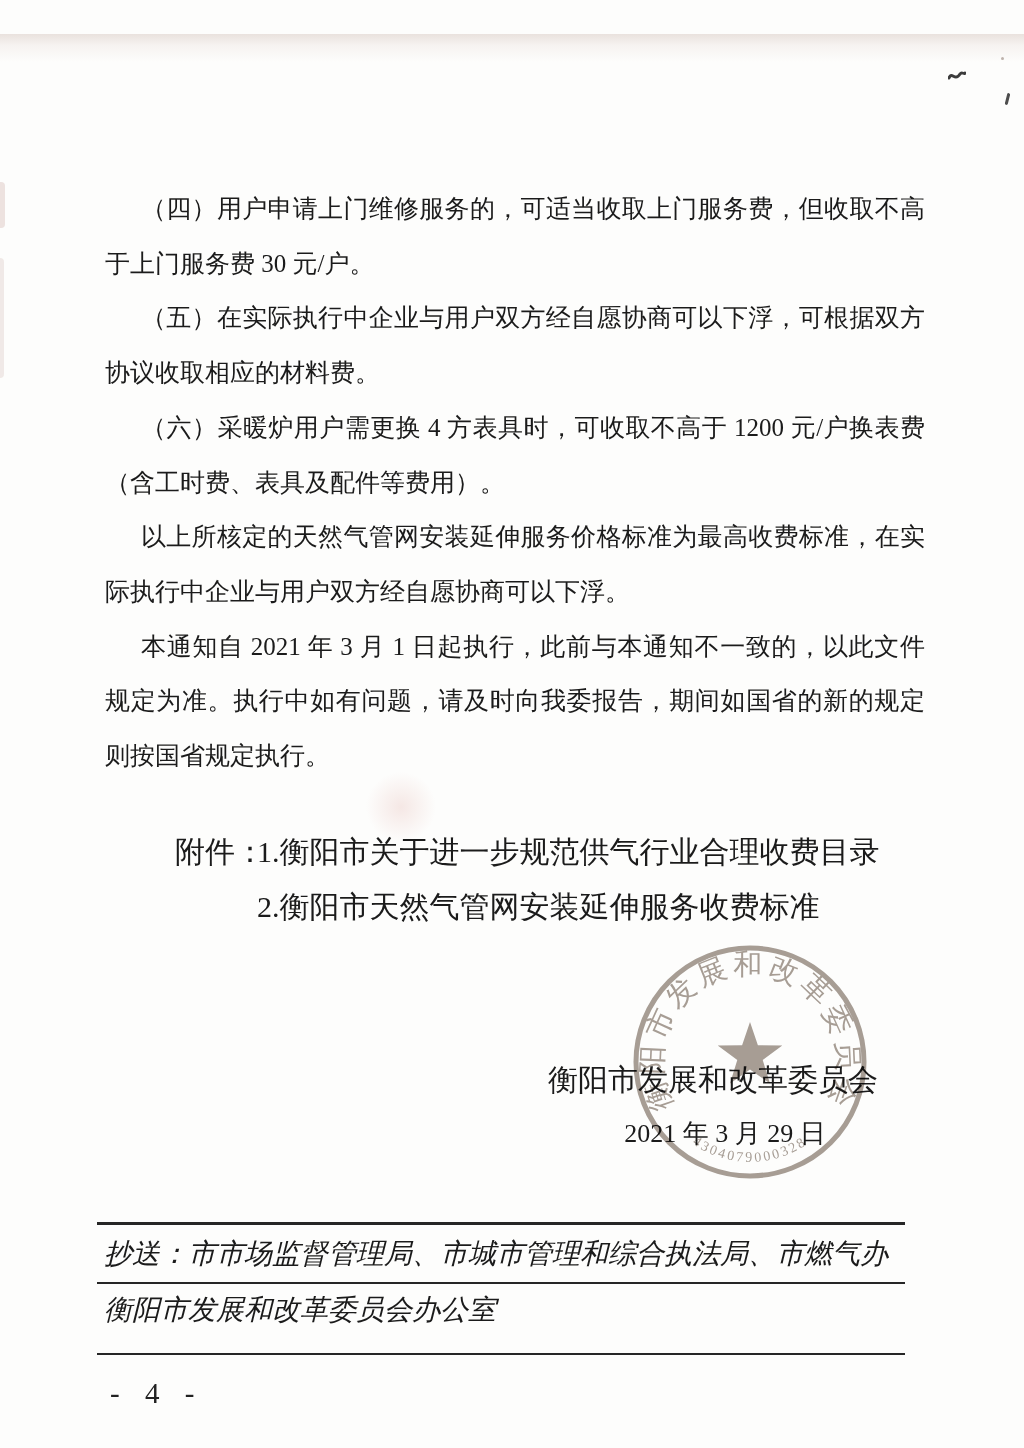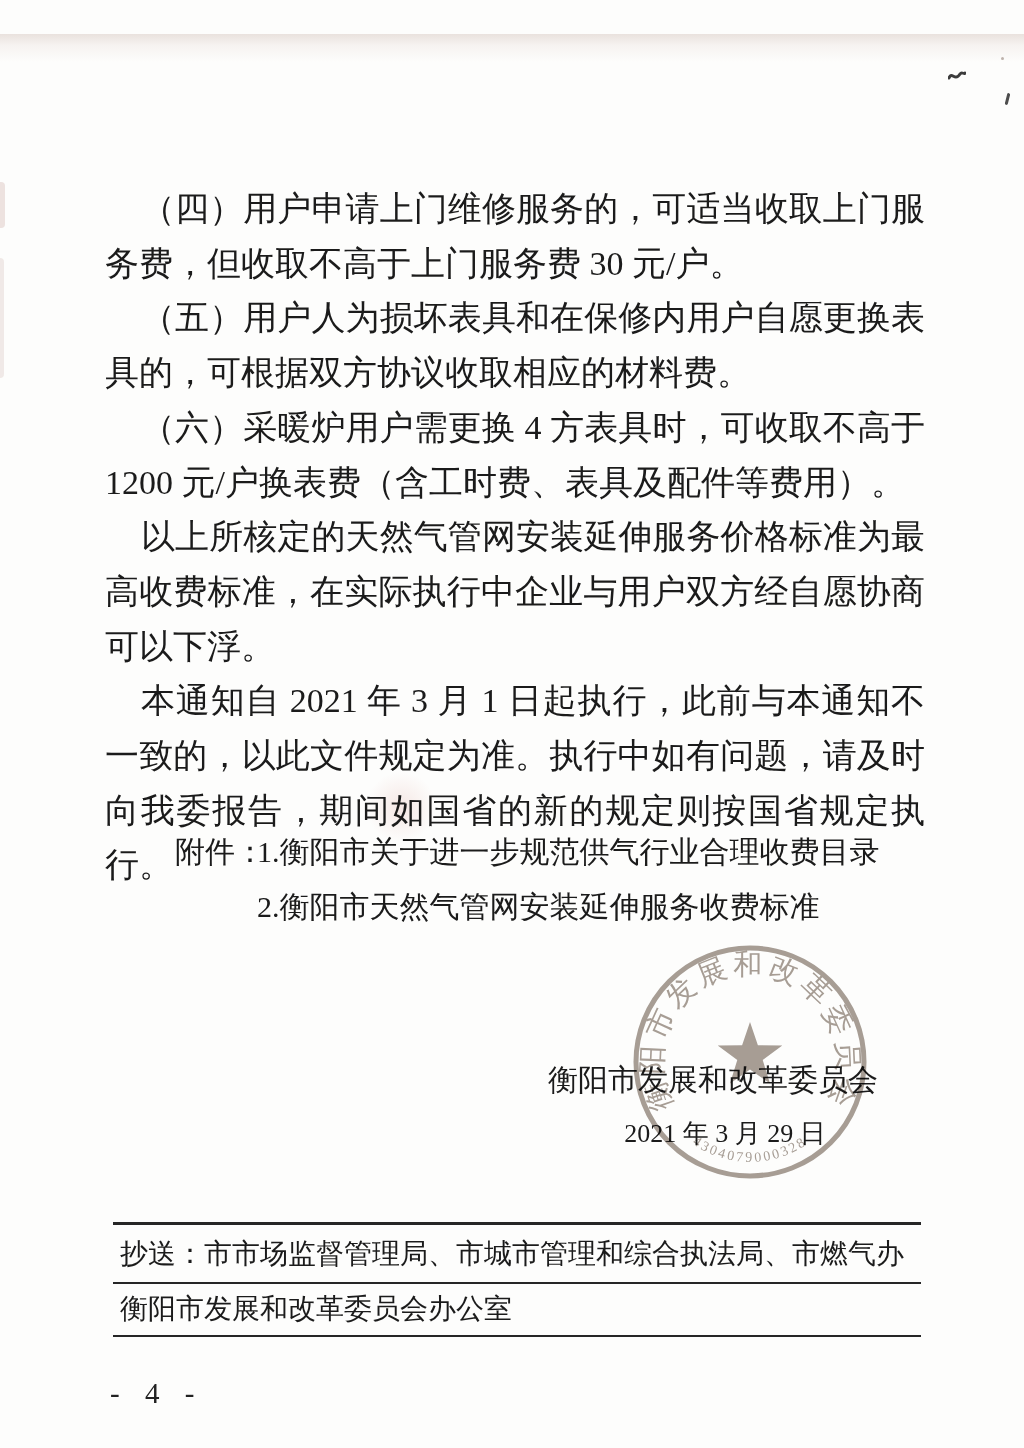--- a/index.html
+++ b/index.html
@@ -29,21 +29,21 @@
     background: #4d4d4d; transform: rotate(14deg); border-radius: 2px;
   }
   .artifact-dot { position: absolute; left: 1001px; top: 57px; width: 3px; height: 3px; background: #bdb2ac; border-radius: 50%; }
   .artifact-smudge-1 { position: absolute; left: 0; top: 182px; width: 5px; height: 46px; background: rgba(205,176,170,0.35); border-radius: 0 4px 4px 0; }
   .artifact-smudge-2 { position: absolute; left: 0; top: 258px; width: 4px; height: 120px; background: rgba(208,182,176,0.28); border-radius: 0 4px 4px 0; }
   .artifact-blush { position: absolute; left: 366px; top: 772px; width: 70px; height: 70px; background: radial-gradient(closest-side, rgba(235,205,200,0.45), rgba(255,255,255,0)); }
 
   
   .body-text {
     position: absolute; left: 105px; top: 182px; width: 820px;
-    font-size: 34px; line-height: 54.7px;
+    font-size: 25px; line-height: 54.7px;
     text-align: justify;
   }
   .body-text p { text-indent: 36px; }
 
   
   .attachments {
     position: absolute; left: 175px; top: 824px;
     font-size: 30px; line-height: 55px; white-space: nowrap;
   }
   .attach-label { display: inline-block; width: 82px; }
@@ -62,34 +62,35 @@
   
   .seal {
     position: absolute; left: 628px; top: 940px; width: 244px; height: 244px;
     z-index: 3; mix-blend-mode: multiply; opacity: 0.88;
     filter: blur(0.5px);
     pointer-events: none;
   }
 
   
   .footer {
-    position: absolute; left: 113px; top: 1222px; width: 808px;
+    position: absolute; left: 97px; top: 1222px; width: 808px;
     border-top: 3px solid #262626;
     font-size: 28px;
+    font-style: italic;
   }
   .footer-cc {
     height: 59px; line-height: 58px;
     border-bottom: 2px solid #262626;
     padding-left: 7px; white-space: nowrap;
   }
   .footer-issue {
-    height: 53px; line-height: 52px;
+    height: 71px; line-height: 52px;
     border-bottom: 2px solid #262626;
     display: flex; justify-content: space-between;
-    padding: 0 22px 0 7px; white-space: nowrap; align-items: flex-end;
+    padding: 0 22px 0 7px; white-space: nowrap;
   }
 
   .page-number {
     position: absolute; left: 110px; top: 1377px;
     font-size: 29px; letter-spacing: 9px; color: #222;
   }
 </style>
 </head>
 <body>
 
@@ -102,21 +103,21 @@
     </svg>
   </div>
   <div class="artifact-tick"></div>
   <div class="artifact-dot"></div>
   <div class="artifact-smudge-1"></div>
   <div class="artifact-smudge-2"></div>
   <div class="artifact-blush"></div>
 
   <main class="body-text">
     <p>（四）用户申请上门维修服务的，可适当收取上门服务费，但收取不高于上门服务费 30 元/户。</p>
-    <p>（五）用户人为损坏表具和在保修内用户自愿更换表具的，可根据双方协议收取相应的材料费。</p>
+    <p>（五）在实际执行中企业与用户双方经自愿协商可以下浮，可根据双方协议收取相应的材料费。</p>
     <p>（六）采暖炉用户需更换 4 方表具时，可收取不高于 1200 元/户换表费（含工时费、表具及配件等费用）。</p>
     <p>以上所核定的天然气管网安装延伸服务价格标准为最高收费标准，在实际执行中企业与用户双方经自愿协商可以下浮。</p>
     <p>本通知自 2021 年 3 月 1 日起执行，此前与本通知不一致的，以此文件规定为准。执行中如有问题，请及时向我委报告，期间如国省的新的规定则按国省规定执行。</p>
   </main>
 
   <div class="attachments">
     <div class="attach-row">
       <span class="attach-label">附件：</span><span>1.衡阳市关于进一步规范供气行业合理收费目录</span>
     </div>
     <div class="attach-row attach-row-2">

